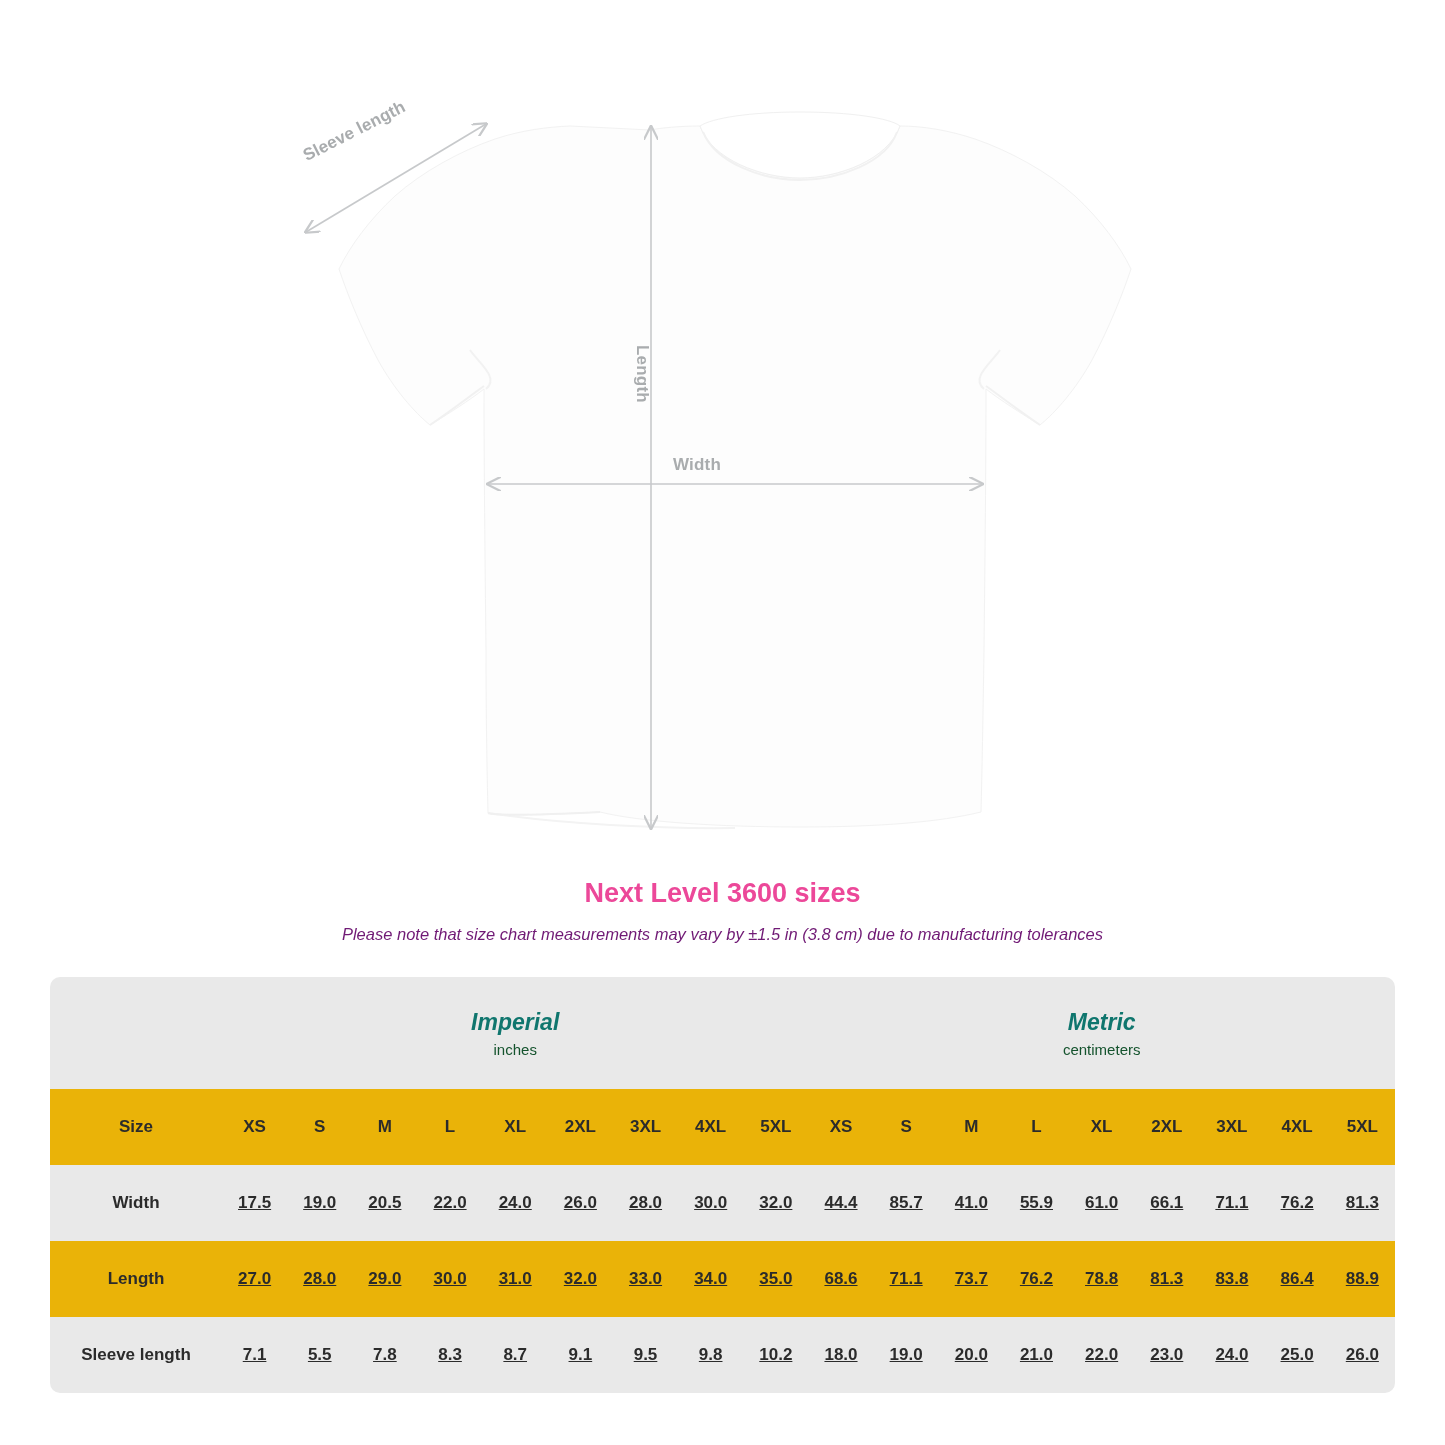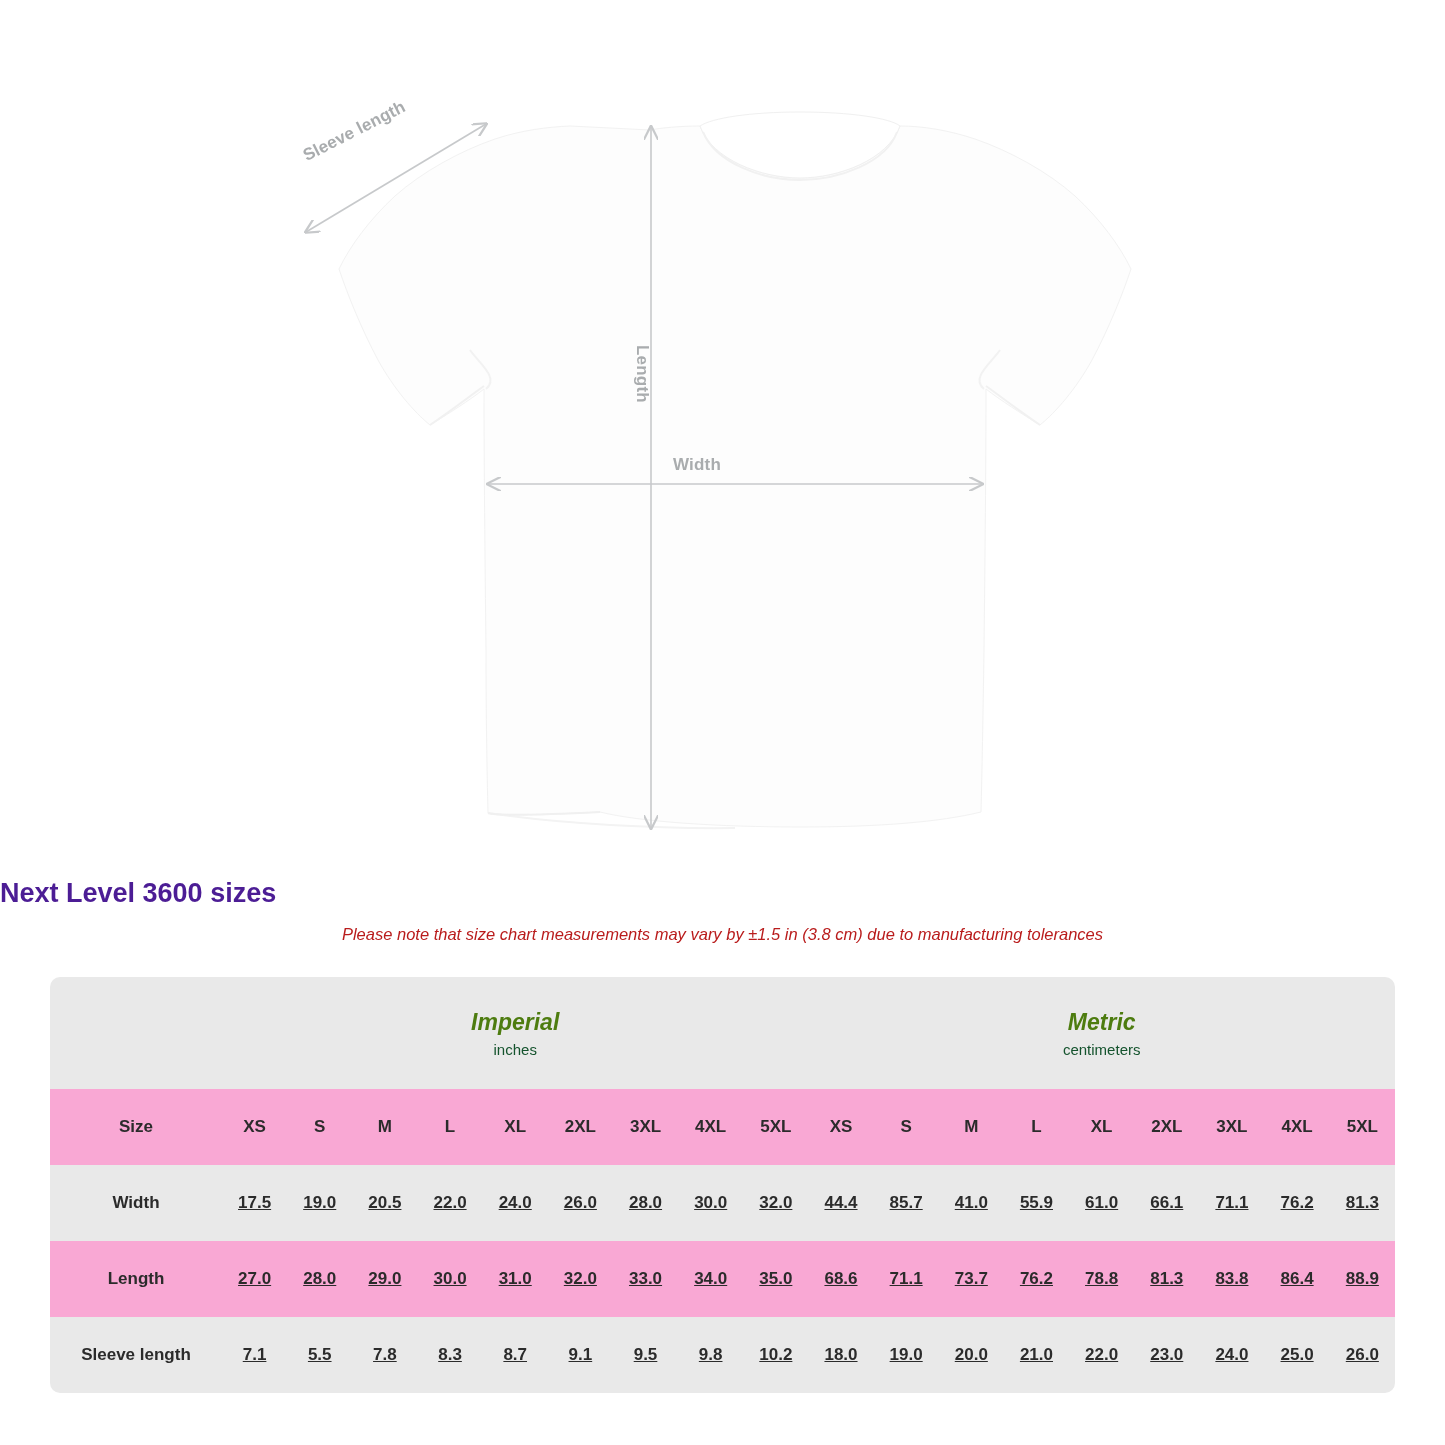--- a/index.html
+++ b/index.html
@@ -52,31 +52,32 @@
     transform: rotate(90deg);
     transform-origin: left top;
   }
   #width-label {
     left: 673px;
     top: 455px;
   }
 
   
   .title {
+    text-align: center;
     font-size: 27px;
     font-weight: bold;
-    color: #4c1d95;
+    color: #ec4899;
     margin: 0;
     padding-top: 18px;
   }
   .subtitle {
     text-align: center;
     font-size: 16.5px;
     font-style: italic;
-    color: #b91c1c;
+    color: #701a75;
     margin: 0;
     padding-top: 16px;
   }
 
   
   .table-wrap {
     margin: 33px 50px 0 50px;
     width: 1345px;
   }
   table.size-table {
@@ -97,34 +98,34 @@
     border: none;
   }
   .unit-head {
     height: 112px;
     background: #e9e9e9;
   }
   .unit-head .unit-name {
     font-size: 23px;
     font-style: italic;
     font-weight: bold;
-    color: #4d7c0f;
+    color: #0f766e;
     line-height: 1.25;
   }
   .unit-head .unit-sub {
     font-size: 15px;
     font-style: normal;
     font-weight: normal;
     color: #14532d;
     padding-top: 4px;
   }
   .row-head {
     height: 76px;
   }
-  .row-white { background: #f9a8d4; }
+  .row-white { background: #eab308; }
   .row-grey  { background: #e9e9e9; }
   .rowlabel {
     font-size: 17px;
     font-weight: bold;
     color: #2b2b2b;
   }
   .size-cell { font-size: 17px; font-weight: bold; margin-top: 12px; }
   .val-cell  { font-size: 17px; font-weight: bold; text-decoration: underline; }
   .first-col { width: 172px; }
 </style>

